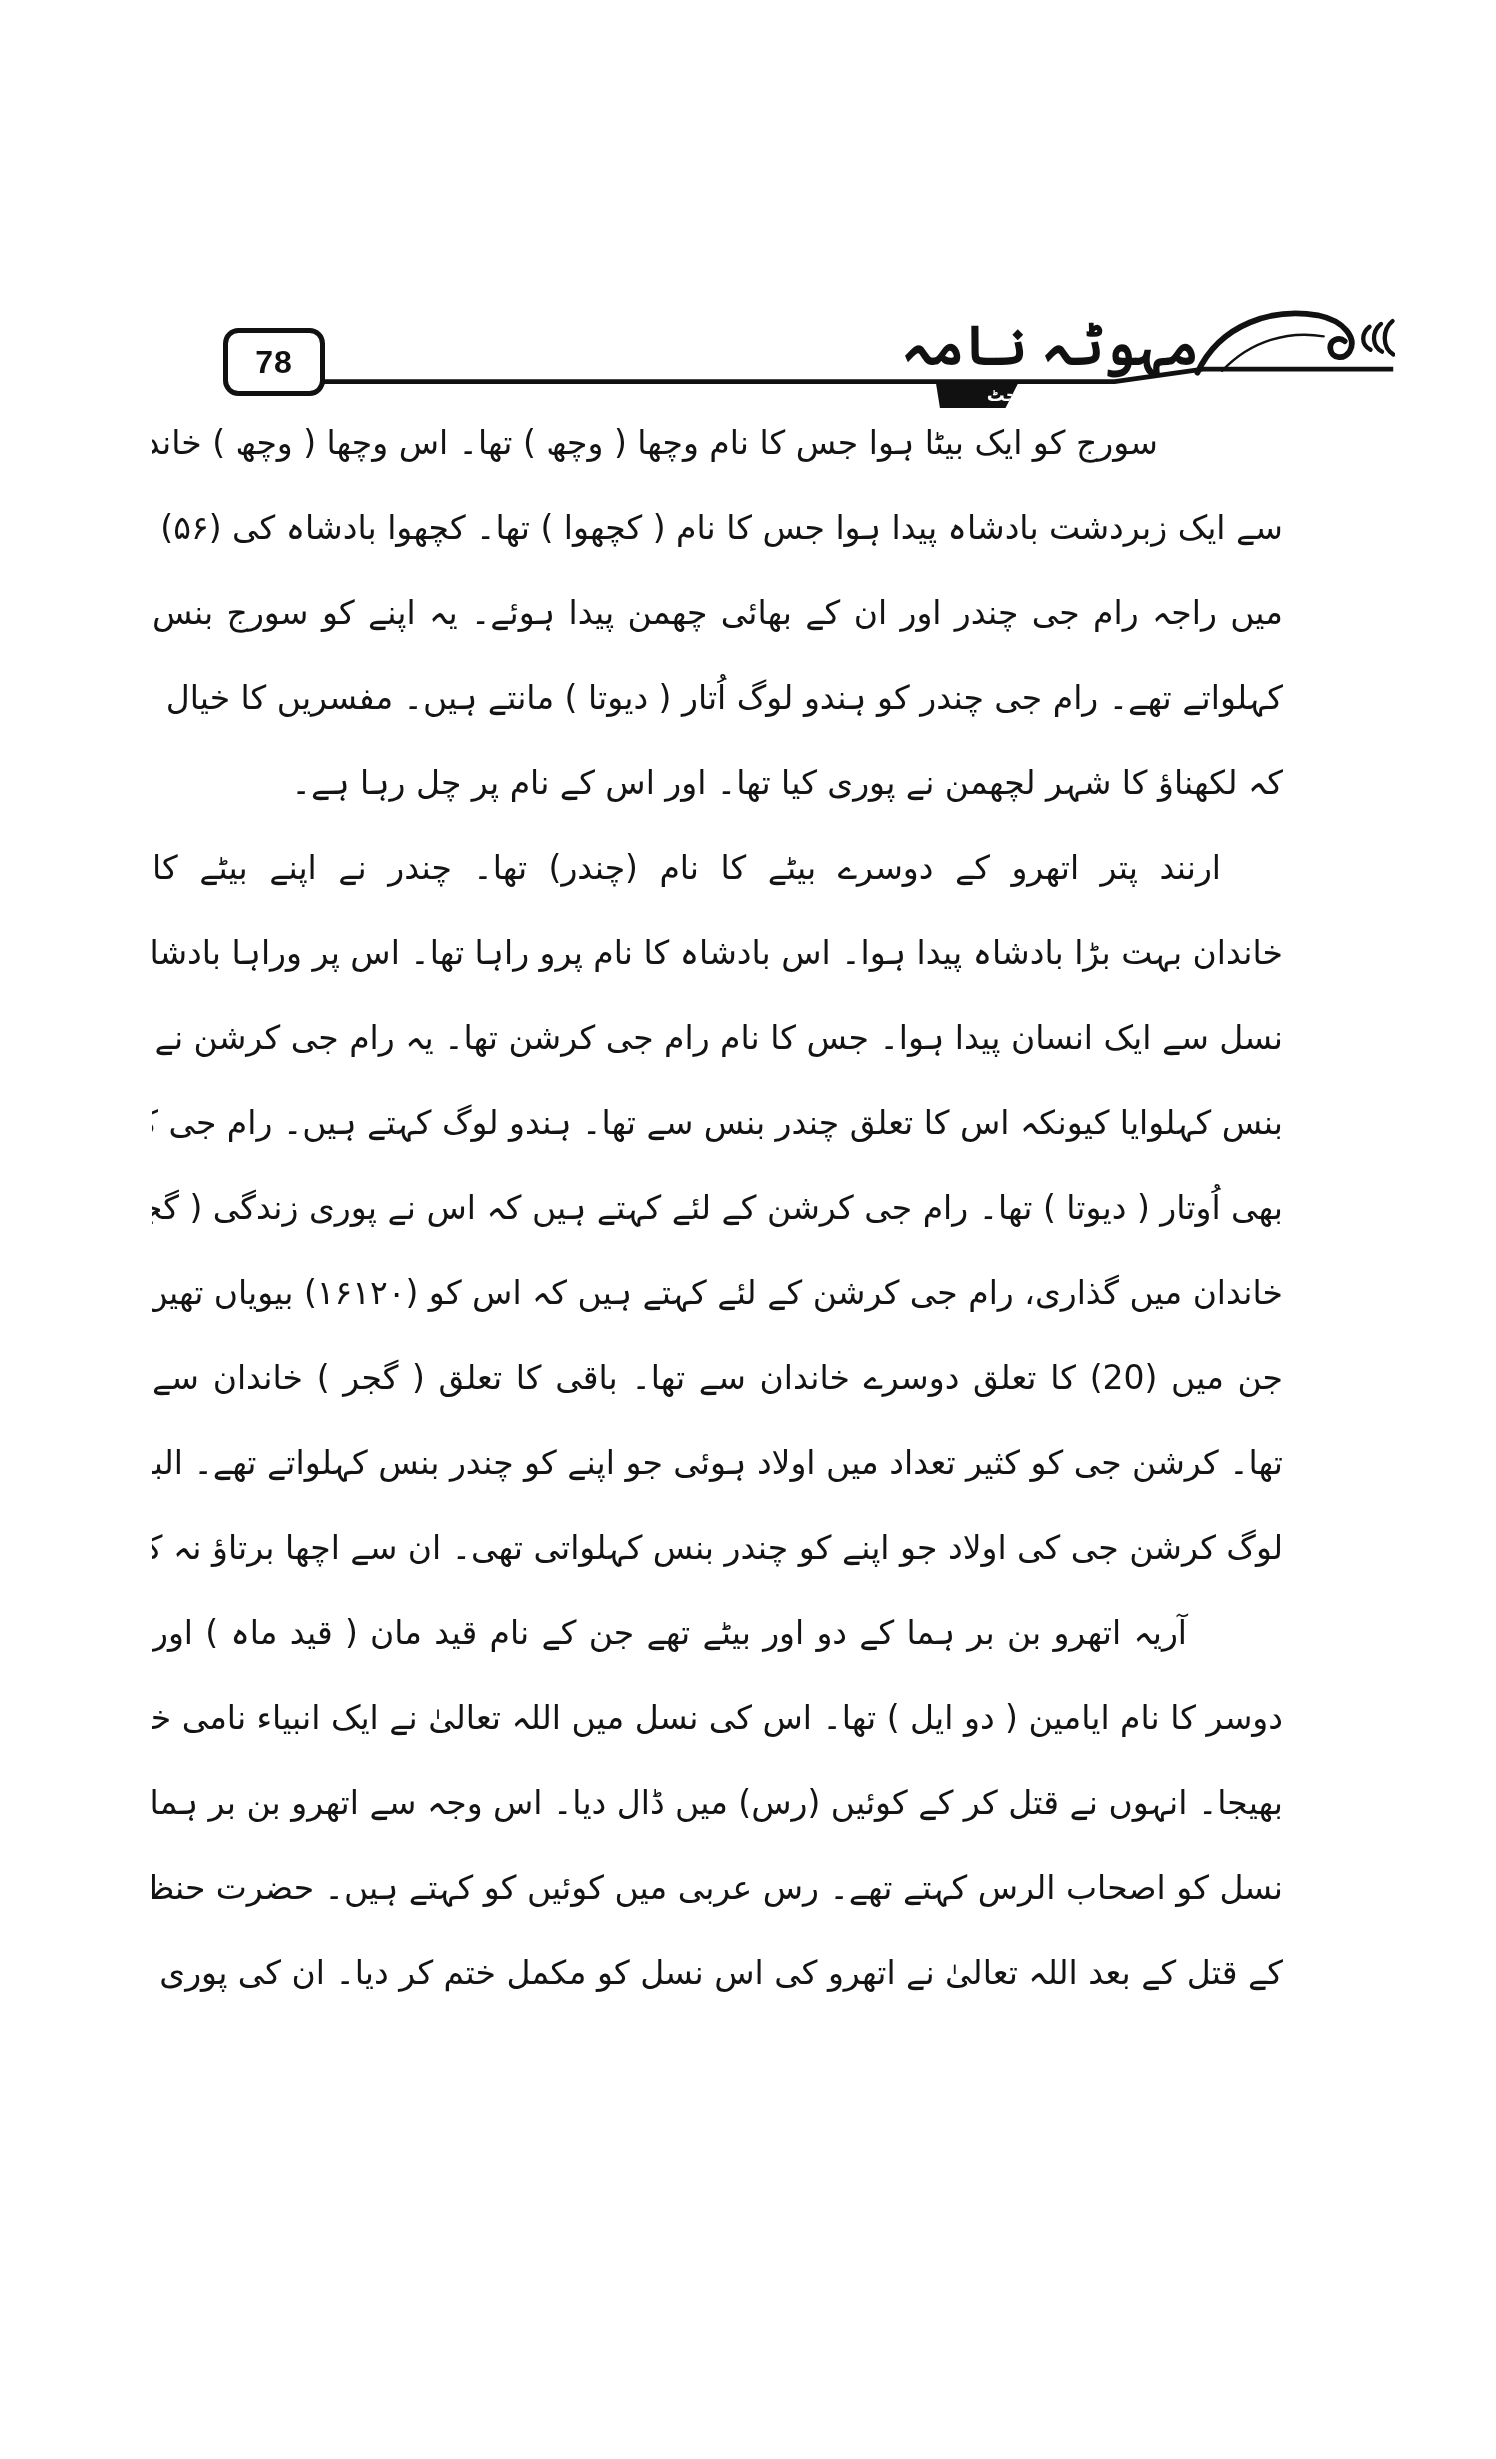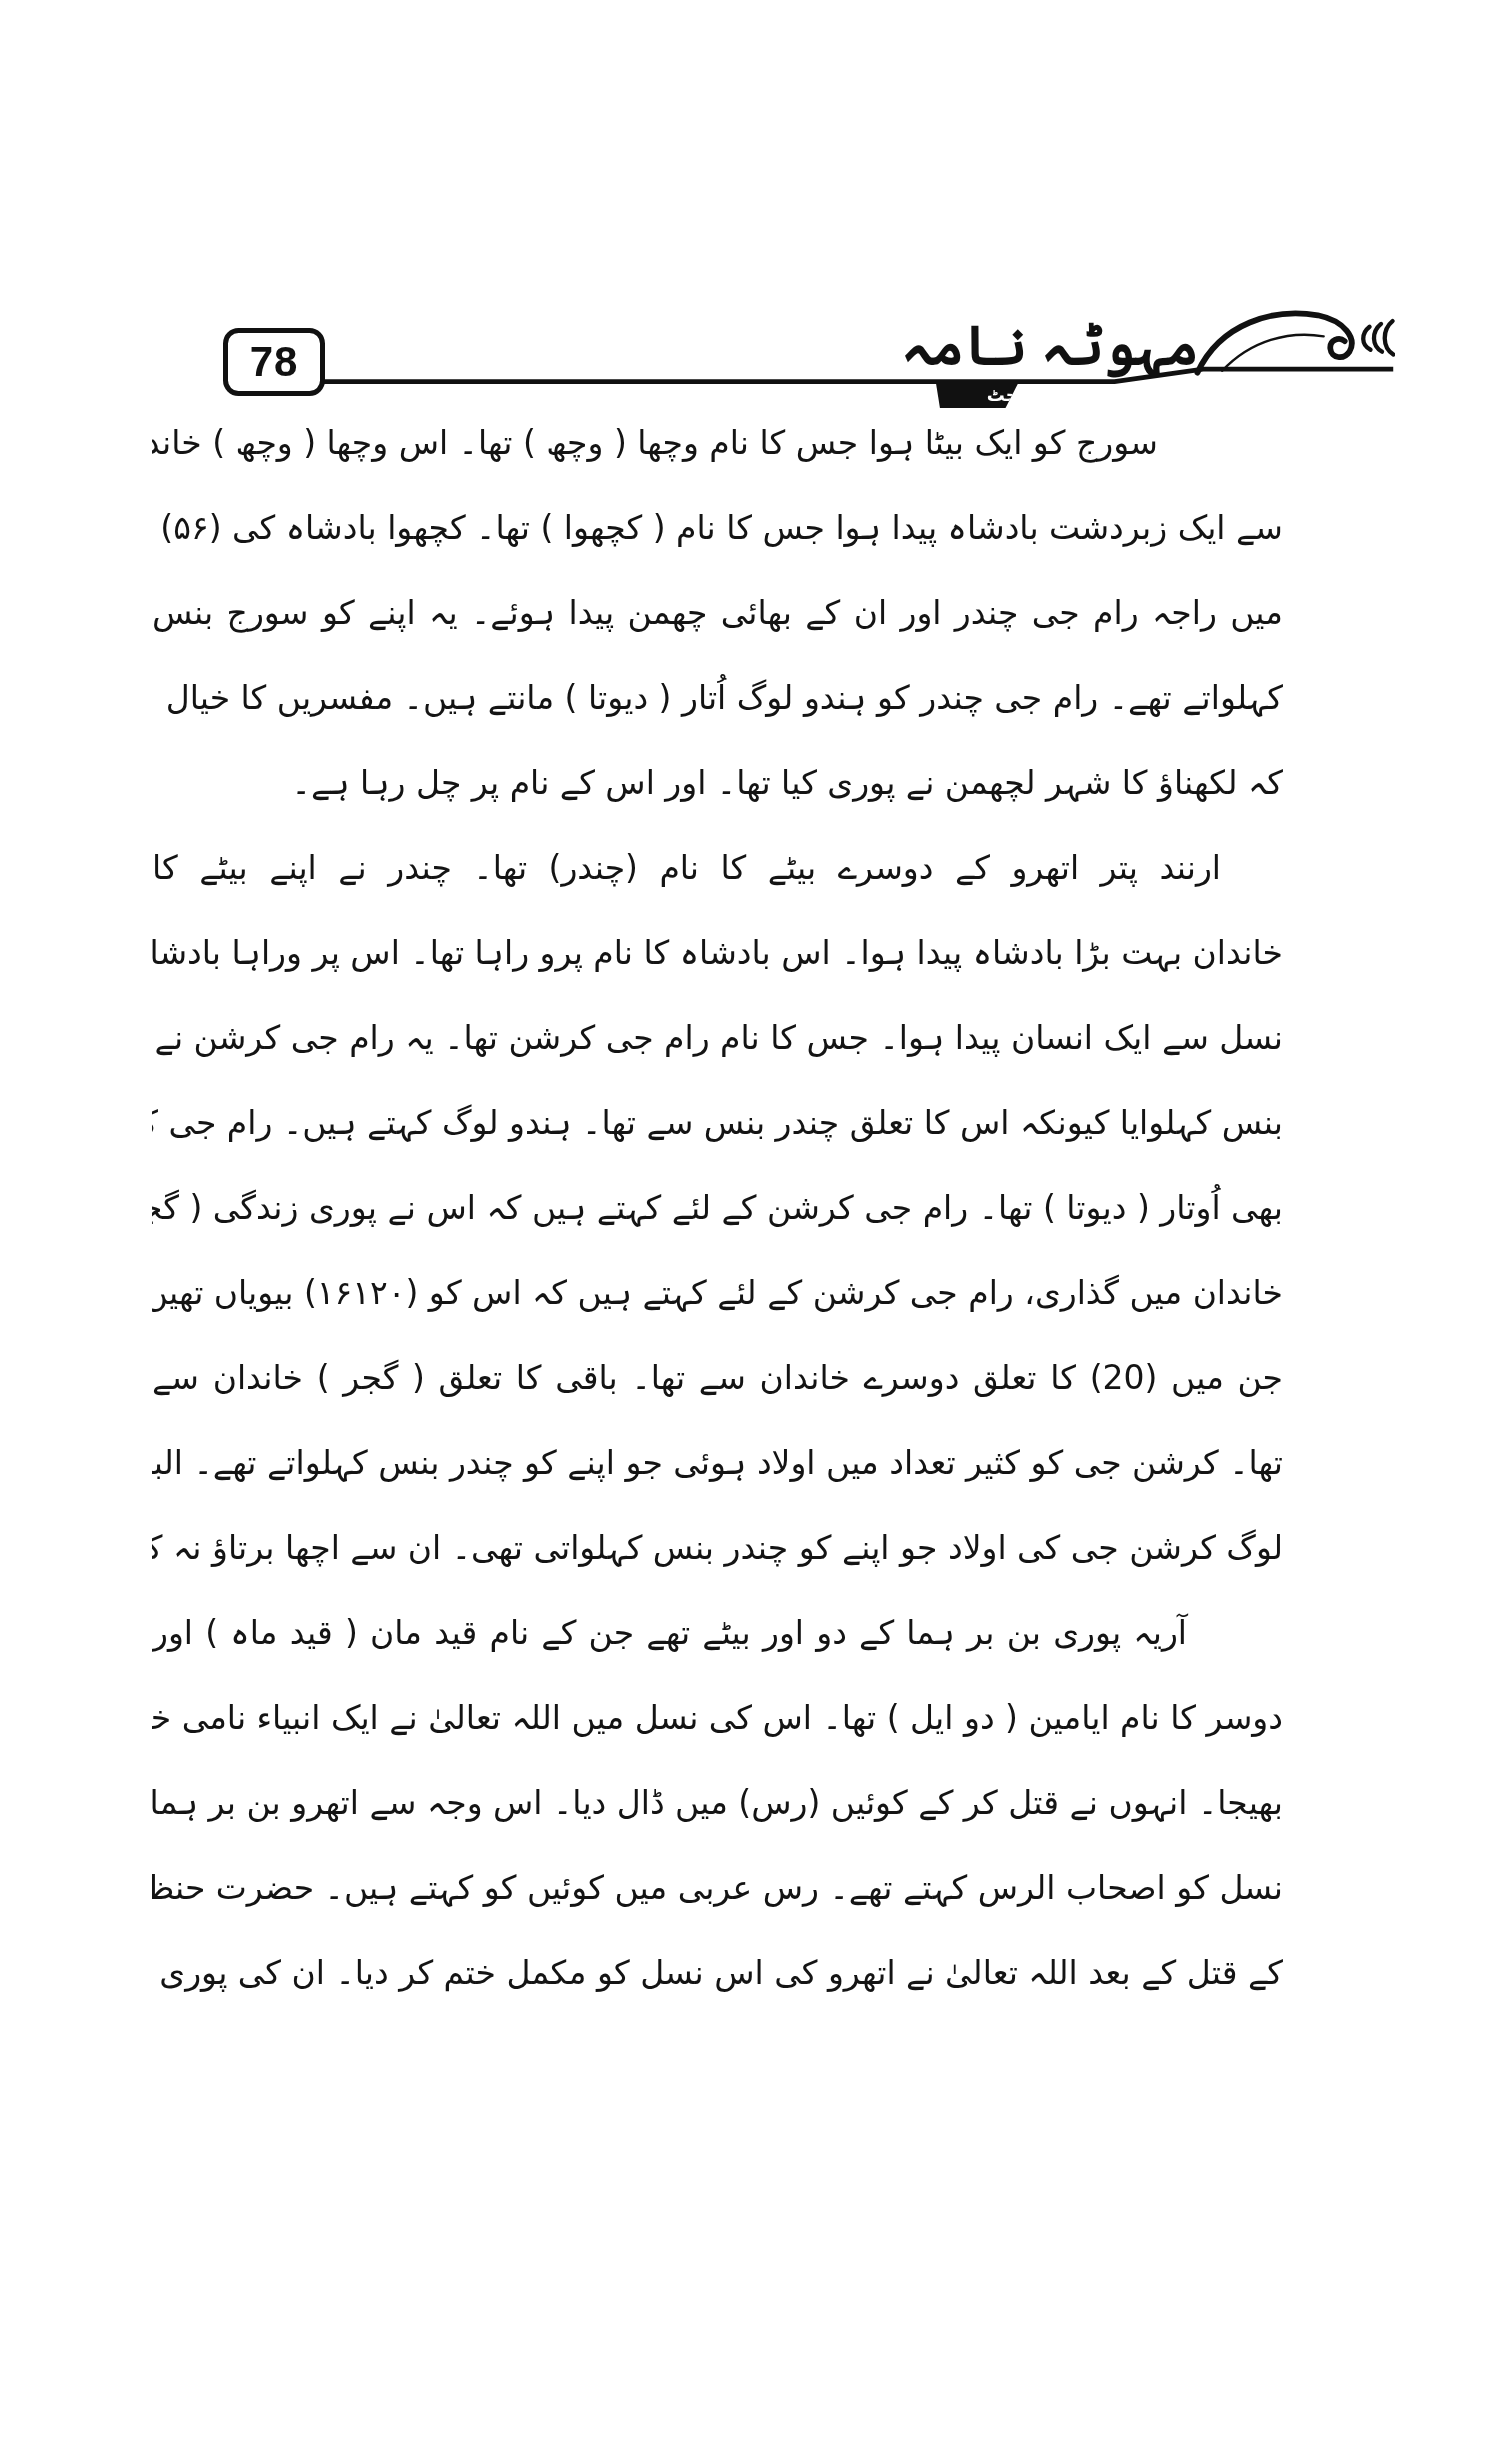--- a/index.html
+++ b/index.html
@@ -14,21 +14,21 @@
   
   .pagenum-box{
     position:absolute;left:223px;top:328px;
     width:92px;height:58px;
     border:5.8px solid #111;border-radius:15.4px;
     display:flex;align-items:center;justify-content:center;
     background:#fff;z-index:3;
   }
   .pagenum-box span{
     font-family:"Liberation Sans","DejaVu Sans",sans-serif;
-    font-weight:bold;font-size:42px;color:#111;letter-spacing:1px;
+    font-weight:bold;font-size:32px;color:#111;letter-spacing:1px;
   }
   .header-rule{position:absolute;left:0;top:0;z-index:1;}
   .title-wrap{
     position:absolute;right:298px;top:309px;width:269px;height:75px;
     text-align:right;z-index:2;
   }
   .book-title{
     font-size:54px;font-weight:bold;line-height:75px;
     white-space:nowrap;color:#111;
     font-family:Liberation Serif, serif;
@@ -88,21 +88,21 @@
       <div class="tline end" dir="rtl">کہ لکھناؤ کا شہر لچھمن نے پوری کیا تھا۔ اور اس کے نام پر چل رہا ہے۔</div>
       <div class="tline" dir="rtl" style="padding-right: 62px;">ارنند پتر اتھرو کے دوسرے بیٹے کا نام (چندر) تھا۔ چندر نے اپنے بیٹے کا</div>
       <div class="tline" dir="rtl">خاندان بہت بڑا بادشاہ پیدا ہوا۔ اس بادشاہ کا نام پرو راہا تھا۔ اس پر وراہا بادشاہ کی</div>
       <div class="tline" dir="rtl">نسل سے ایک انسان پیدا ہوا۔ جس کا نام رام جی کرشن تھا۔ یہ رام جی کرشن نے چندر</div>
       <div class="tline" dir="rtl">بنس کہلوایا کیونکہ اس کا تعلق چندر بنس سے تھا۔ ہندو لوگ کہتے ہیں۔ رام جی کرشن</div>
       <div class="tline" dir="rtl">بھی اُوتار ( دیوتا ) تھا۔ رام جی کرشن کے لئے کہتے ہیں کہ اس نے پوری زندگی ( گجر )</div>
       <div class="tline" dir="rtl">خاندان میں گذاری، رام جی کرشن کے لئے کہتے ہیں کہ اس کو (۱۶۱۲۰) بیویاں تھیں۔</div>
       <div class="tline" dir="rtl">جن میں (20) کا تعلق دوسرے خاندان سے تھا۔ باقی کا تعلق ( گجر ) خاندان سے</div>
       <div class="tline" dir="rtl">تھا۔ کرشن جی کو کثیر تعداد میں اولاد ہوئی جو اپنے کو چندر بنس کہلواتے تھے۔ البتہ گجر</div>
       <div class="tline" dir="rtl">لوگ کرشن جی کی اولاد جو اپنے کو چندر بنس کہلواتی تھی۔ ان سے اچھا برتاؤ نہ کرتے</div>
-      <div class="tline" dir="rtl" style="padding-right: 96px;">آریہ پوری بن بر ہما کے دو اور بیٹے تھے جن کے نام قید مان ( قید ماہ ) اور</div>
+      <div class="tline" dir="rtl" style="padding-right: 96px;">آریہ اتھرو بن بر ہما کے دو اور بیٹے تھے جن کے نام قید مان ( قید ماہ ) اور</div>
       <div class="tline" dir="rtl">دوسر کا نام ایامین ( دو ایل ) تھا۔ اس کی نسل میں اللہ تعالیٰ نے ایک انبیاء نامی خظلہؑ</div>
       <div class="tline" dir="rtl">بھیجا۔ انہوں نے قتل کر کے کوئیں (رس) میں ڈال دیا۔ اس وجہ سے اتھرو بن بر ہما کی</div>
       <div class="tline" dir="rtl">نسل کو اصحاب الرس کہتے تھے۔ رس عربی میں کوئیں کو کہتے ہیں۔ حضرت حنظلہؓ</div>
       <div class="tline" dir="rtl">کے قتل کے بعد اللہ تعالیٰ نے اتھرو کی اس نسل کو مکمل ختم کر دیا۔ ان کی پوری بستی ( فلج )</div>
     </main>
 
 </div>
 
 
 </body></html>

